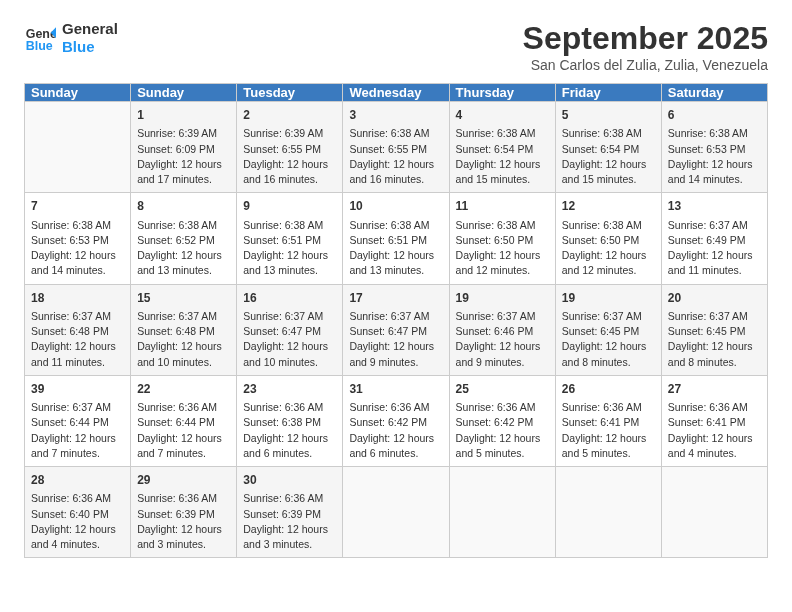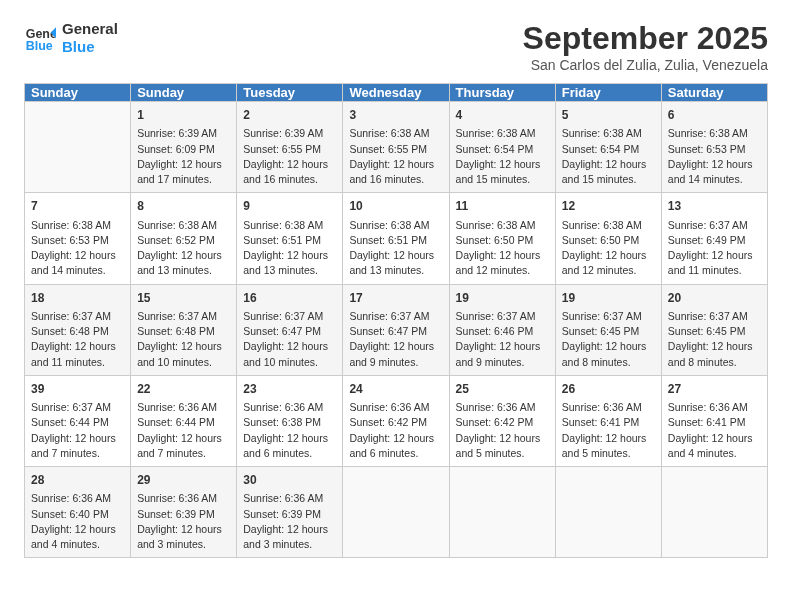--- a/index.html
+++ b/index.html
@@ -134,21 +134,21 @@
         <td><span class="day-number">16</span><span>Sunrise: 6:37 AM</span><br><span>Sunset: 6:47 PM</span><br><span>Daylight: 12 hours</span><br><span>and 10 minutes.</span><br></td>
         <td><span class="day-number">17</span><span>Sunrise: 6:37 AM</span><br><span>Sunset: 6:47 PM</span><br><span>Daylight: 12 hours</span><br><span>and 9 minutes.</span><br></td>
         <td><span class="day-number">19</span><span>Sunrise: 6:37 AM</span><br><span>Sunset: 6:46 PM</span><br><span>Daylight: 12 hours</span><br><span>and 9 minutes.</span><br></td>
         <td><span class="day-number">19</span><span>Sunrise: 6:37 AM</span><br><span>Sunset: 6:45 PM</span><br><span>Daylight: 12 hours</span><br><span>and 8 minutes.</span><br></td>
         <td><span class="day-number">20</span><span>Sunrise: 6:37 AM</span><br><span>Sunset: 6:45 PM</span><br><span>Daylight: 12 hours</span><br><span>and 8 minutes.</span><br></td>
       </tr>
       <tr>
         <td><span class="day-number">39</span><span>Sunrise: 6:37 AM</span><br><span>Sunset: 6:44 PM</span><br><span>Daylight: 12 hours</span><br><span>and 7 minutes.</span><br></td>
         <td><span class="day-number">22</span><span>Sunrise: 6:36 AM</span><br><span>Sunset: 6:44 PM</span><br><span>Daylight: 12 hours</span><br><span>and 7 minutes.</span><br></td>
         <td><span class="day-number">23</span><span>Sunrise: 6:36 AM</span><br><span>Sunset: 6:38 PM</span><br><span>Daylight: 12 hours</span><br><span>and 6 minutes.</span><br></td>
-        <td><span class="day-number">24</span><span>Sunrise: 6:36 AM</span><br><span>Sunset: 6:42 PM</span><br><span>Daylight: 12 hours</span><br><span>and 6 minutes.</span><br></td>
+        <td><span class="day-number">31</span><span>Sunrise: 6:36 AM</span><br><span>Sunset: 6:42 PM</span><br><span>Daylight: 12 hours</span><br><span>and 6 minutes.</span><br></td>
         <td><span class="day-number">25</span><span>Sunrise: 6:36 AM</span><br><span>Sunset: 6:42 PM</span><br><span>Daylight: 12 hours</span><br><span>and 5 minutes.</span><br></td>
         <td><span class="day-number">26</span><span>Sunrise: 6:36 AM</span><br><span>Sunset: 6:41 PM</span><br><span>Daylight: 12 hours</span><br><span>and 5 minutes.</span><br></td>
         <td><span class="day-number">27</span><span>Sunrise: 6:36 AM</span><br><span>Sunset: 6:41 PM</span><br><span>Daylight: 12 hours</span><br><span>and 4 minutes.</span><br></td>
       </tr>
       <tr>
         <td><span class="day-number">28</span><span>Sunrise: 6:36 AM</span><br><span>Sunset: 6:40 PM</span><br><span>Daylight: 12 hours</span><br><span>and 4 minutes.</span><br></td>
         <td><span class="day-number">29</span><span>Sunrise: 6:36 AM</span><br><span>Sunset: 6:39 PM</span><br><span>Daylight: 12 hours</span><br><span>and 3 minutes.</span><br></td>
         <td><span class="day-number">30</span><span>Sunrise: 6:36 AM</span><br><span>Sunset: 6:39 PM</span><br><span>Daylight: 12 hours</span><br><span>and 3 minutes.</span><br></td>
         <td class="cell-empty"></td>
         <td class="cell-empty"></td>

